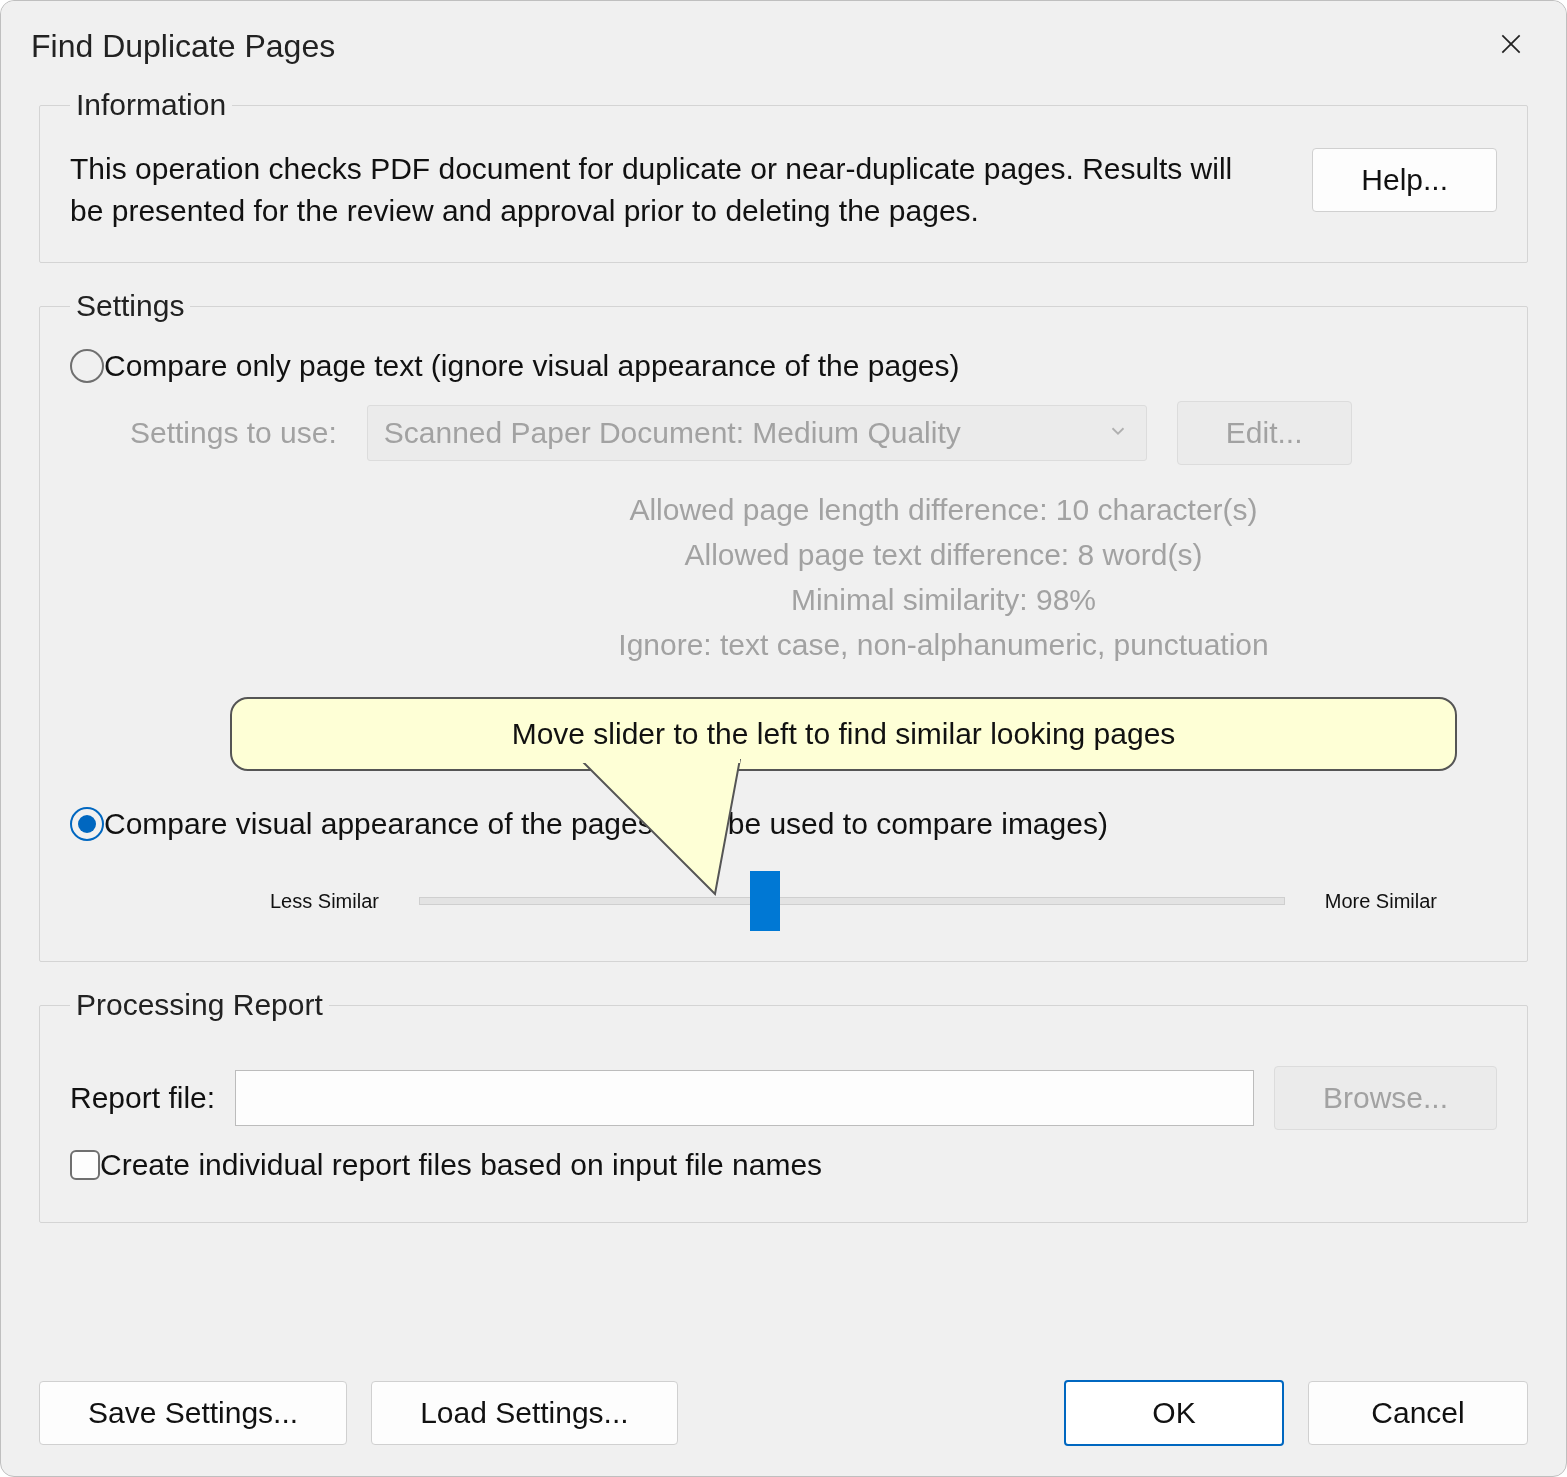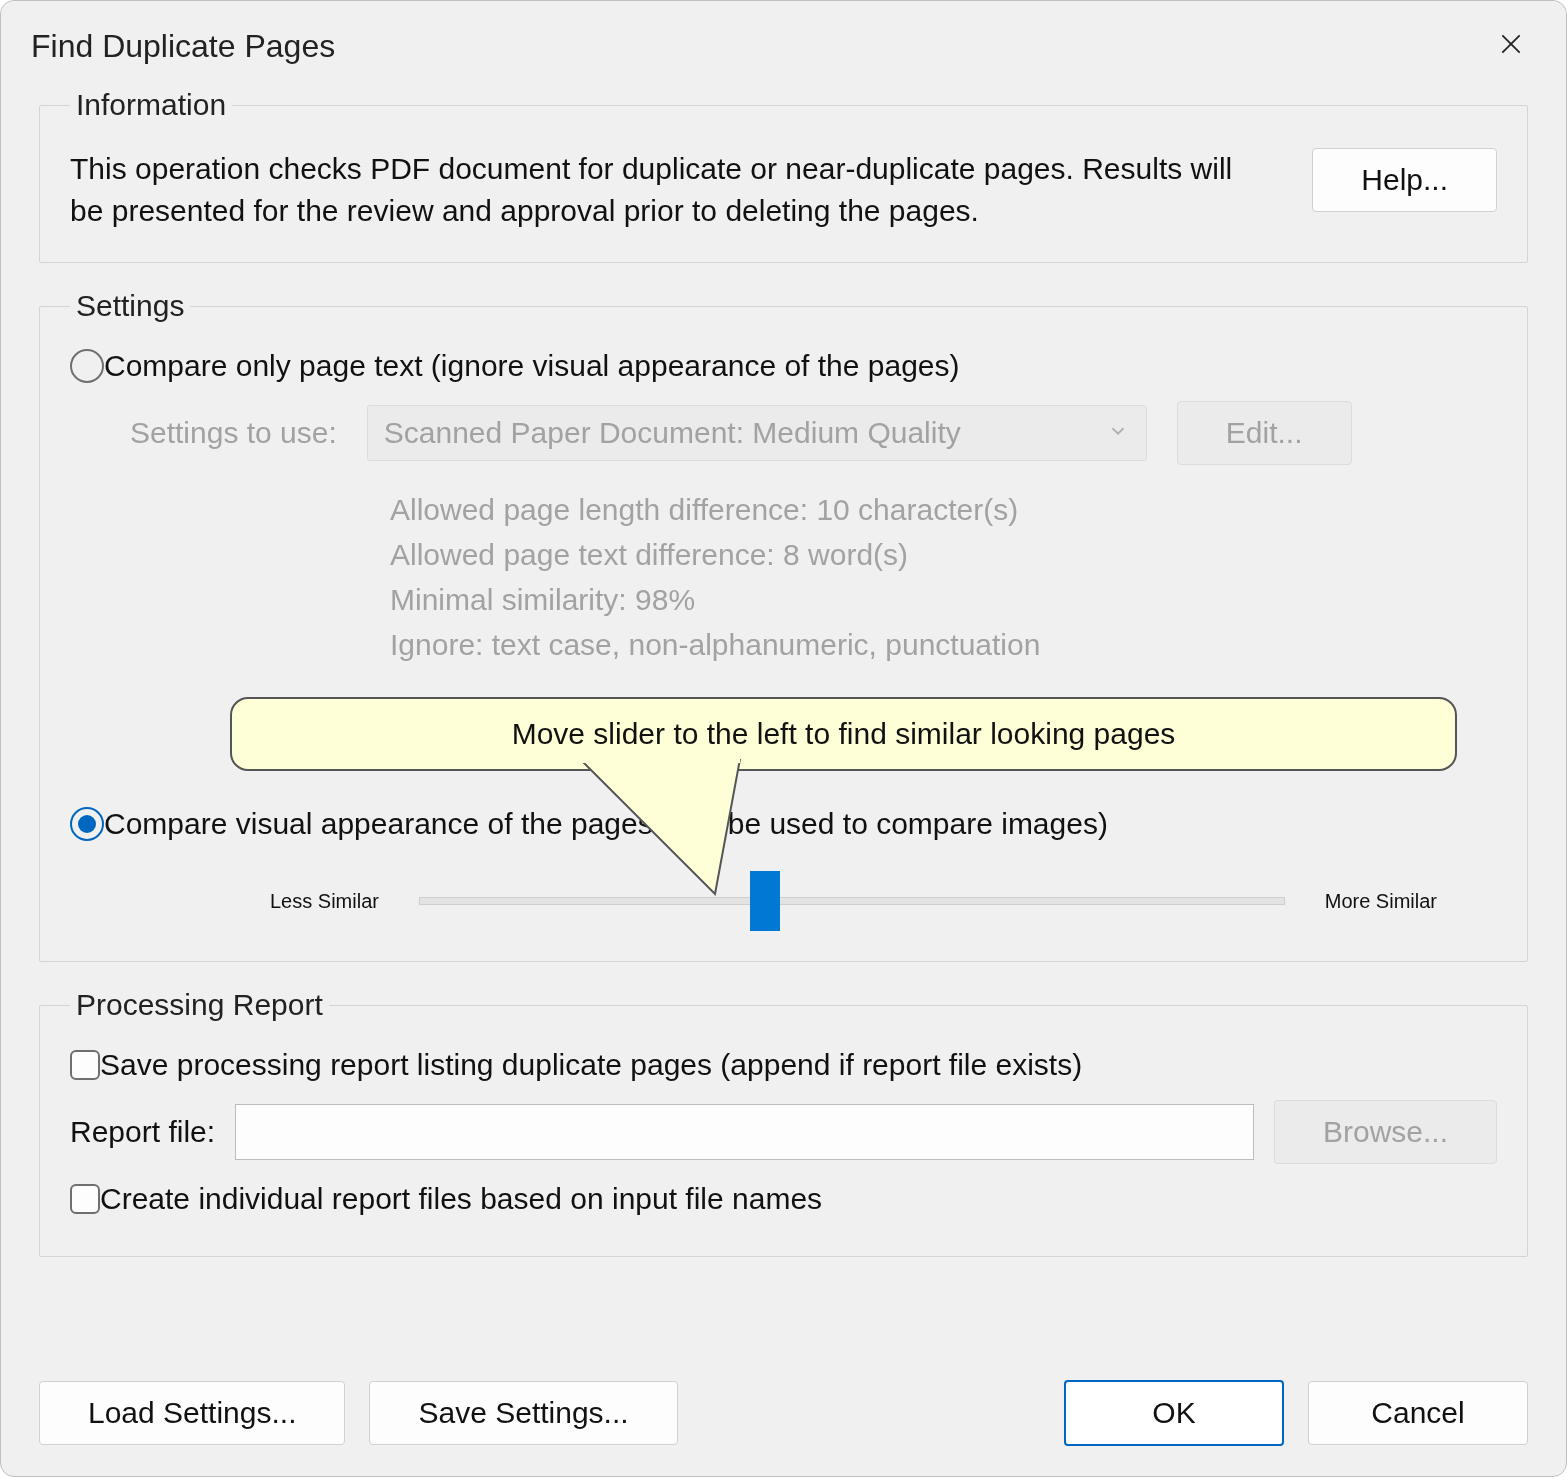--- a/index.html
+++ b/index.html
@@ -152,20 +152,21 @@
     transform: translateY(-50%);
     pointer-events: none;
   }
   .chevron svg { stroke: #b0b0b0; }
   .hint-lines {
     font-size: 30px;
     color: #a2a2a2;
     line-height: 1.5;
     margin-left: 260px;
     margin-bottom: 20px;
+    text-align: center;
   }
   .hint-lines div { white-space: nowrap; }
   .callout-wrap {
     position: relative;
     height: 110px;
     margin-left: 160px;
     margin-right: 40px;
     margin-bottom: 10px;
   }
   .callout {
@@ -320,40 +321,36 @@
           </div>
         </div>
         <span class="slider-label">More Similar</span>
       </div>
 
     </fieldset>
 
     <fieldset class="group">
       <legend>Processing Report</legend>
 
-      <div class="check-row">
-        <span class="checkbox"></span>
-        <span>Save processing report listing duplicate pages (append if report file exists)</span>
-      </div>
 
       <div class="report-line">
         <span class="report-label">Report file:</span>
         <div class="text-input"></div>
         <div class="btn disabled">Browse...</div>
       </div>
 
       <div class="check-row">
         <span class="checkbox"></span>
         <span>Create individual report files based on input file names</span>
       </div>
     </fieldset>
 
   </div>
 
   <div class="footer">
+    <div class="btn">Save Settings...</div>
     <div class="btn">Load Settings...</div>
-    <div class="btn">Save Settings...</div>
     <div class="spacer"></div>
     <div class="btn primary">OK</div>
     <div class="btn">Cancel</div>
   </div>
 
 </div>
 
 </body></html>

